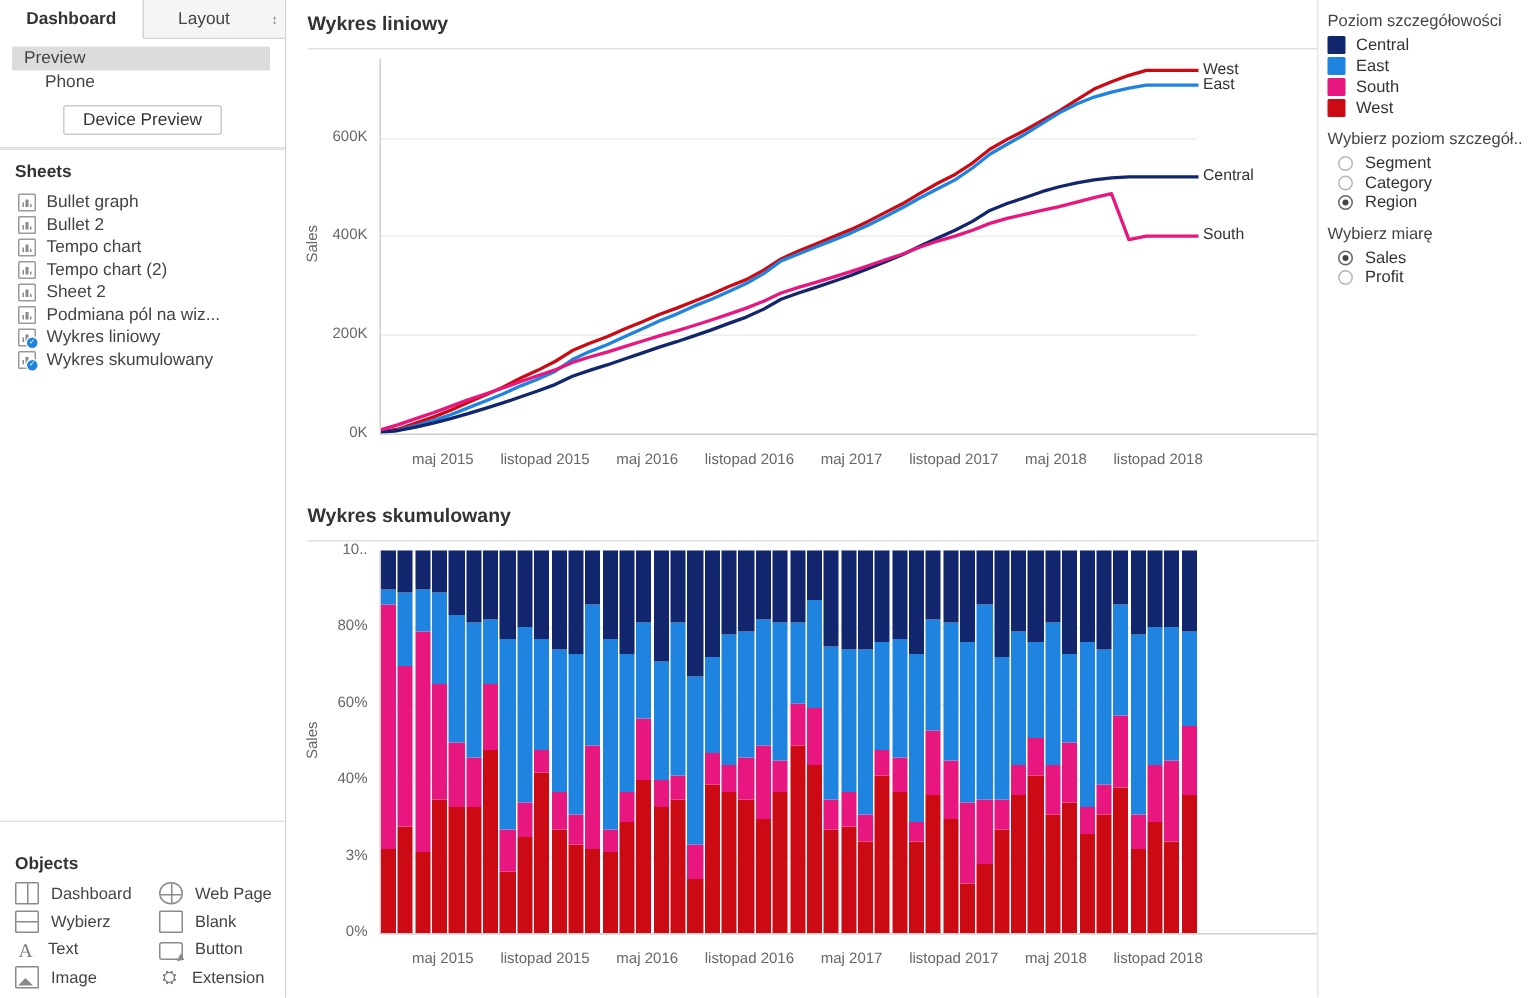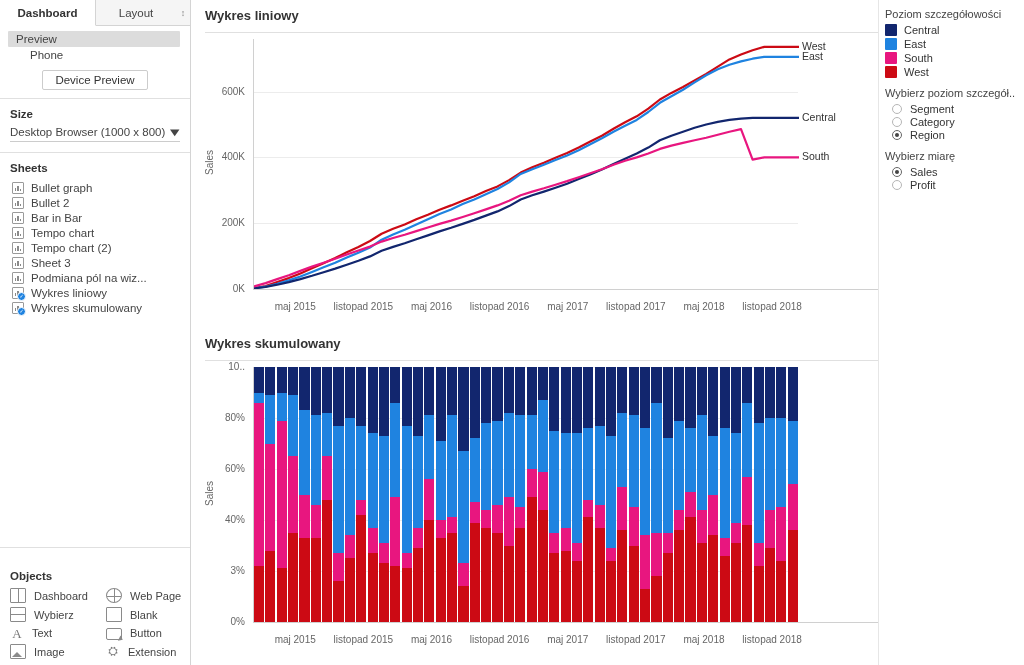--- a/index.html
+++ b/index.html
@@ -182,27 +182,20 @@
     <div class="dev-block">
       <div class="dev-row sel">Preview</div>
       <div class="dev-row sub">Phone</div>
       <div class="dev-prev-wrap">
         <div class="dev-prev">Device Preview</div>
       </div>
     </div>
 
     <div class="sep"></div>
 
-    <div>
-      <div class="sect-title">Size</div>
-      <div class="size-sel">
-        <span>Desktop Browser (1000 x 800)</span>
-        <span class="caret">▼</span>
-      </div>
-    </div>
 
     <div class="sep"></div>
 
     <div class="sheets">
       <div class="sect-title">Sheets</div>
       <div id="sheet-list">
           <div class="sheet-row">
             <div class="sh-ico">
               <i></i>
               <i></i>
@@ -217,45 +210,37 @@
               <i></i>
             </div>
             <div class="sh-label">Bullet 2</div>
           </div>
           <div class="sheet-row">
             <div class="sh-ico">
               <i></i>
               <i></i>
               <i></i>
             </div>
-            <div class="sh-label">Bar in Bar</div>
+            <div class="sh-label">Tempo chart</div>
           </div>
           <div class="sheet-row">
             <div class="sh-ico">
               <i></i>
               <i></i>
               <i></i>
             </div>
-            <div class="sh-label">Tempo chart</div>
+            <div class="sh-label">Tempo chart (2)</div>
           </div>
           <div class="sheet-row">
             <div class="sh-ico">
               <i></i>
               <i></i>
               <i></i>
             </div>
-            <div class="sh-label">Tempo chart (2)</div>
-          </div>
-          <div class="sheet-row">
-            <div class="sh-ico">
-              <i></i>
-              <i></i>
-              <i></i>
-            </div>
-            <div class="sh-label">Sheet 3</div>
+            <div class="sh-label">Sheet 2</div>
           </div>
           <div class="sheet-row">
             <div class="sh-ico">
               <i></i>
               <i></i>
               <i></i>
             </div>
             <div class="sh-label">Podmiana pól na wiz...</div>
           </div>
           <div class="sheet-row">

